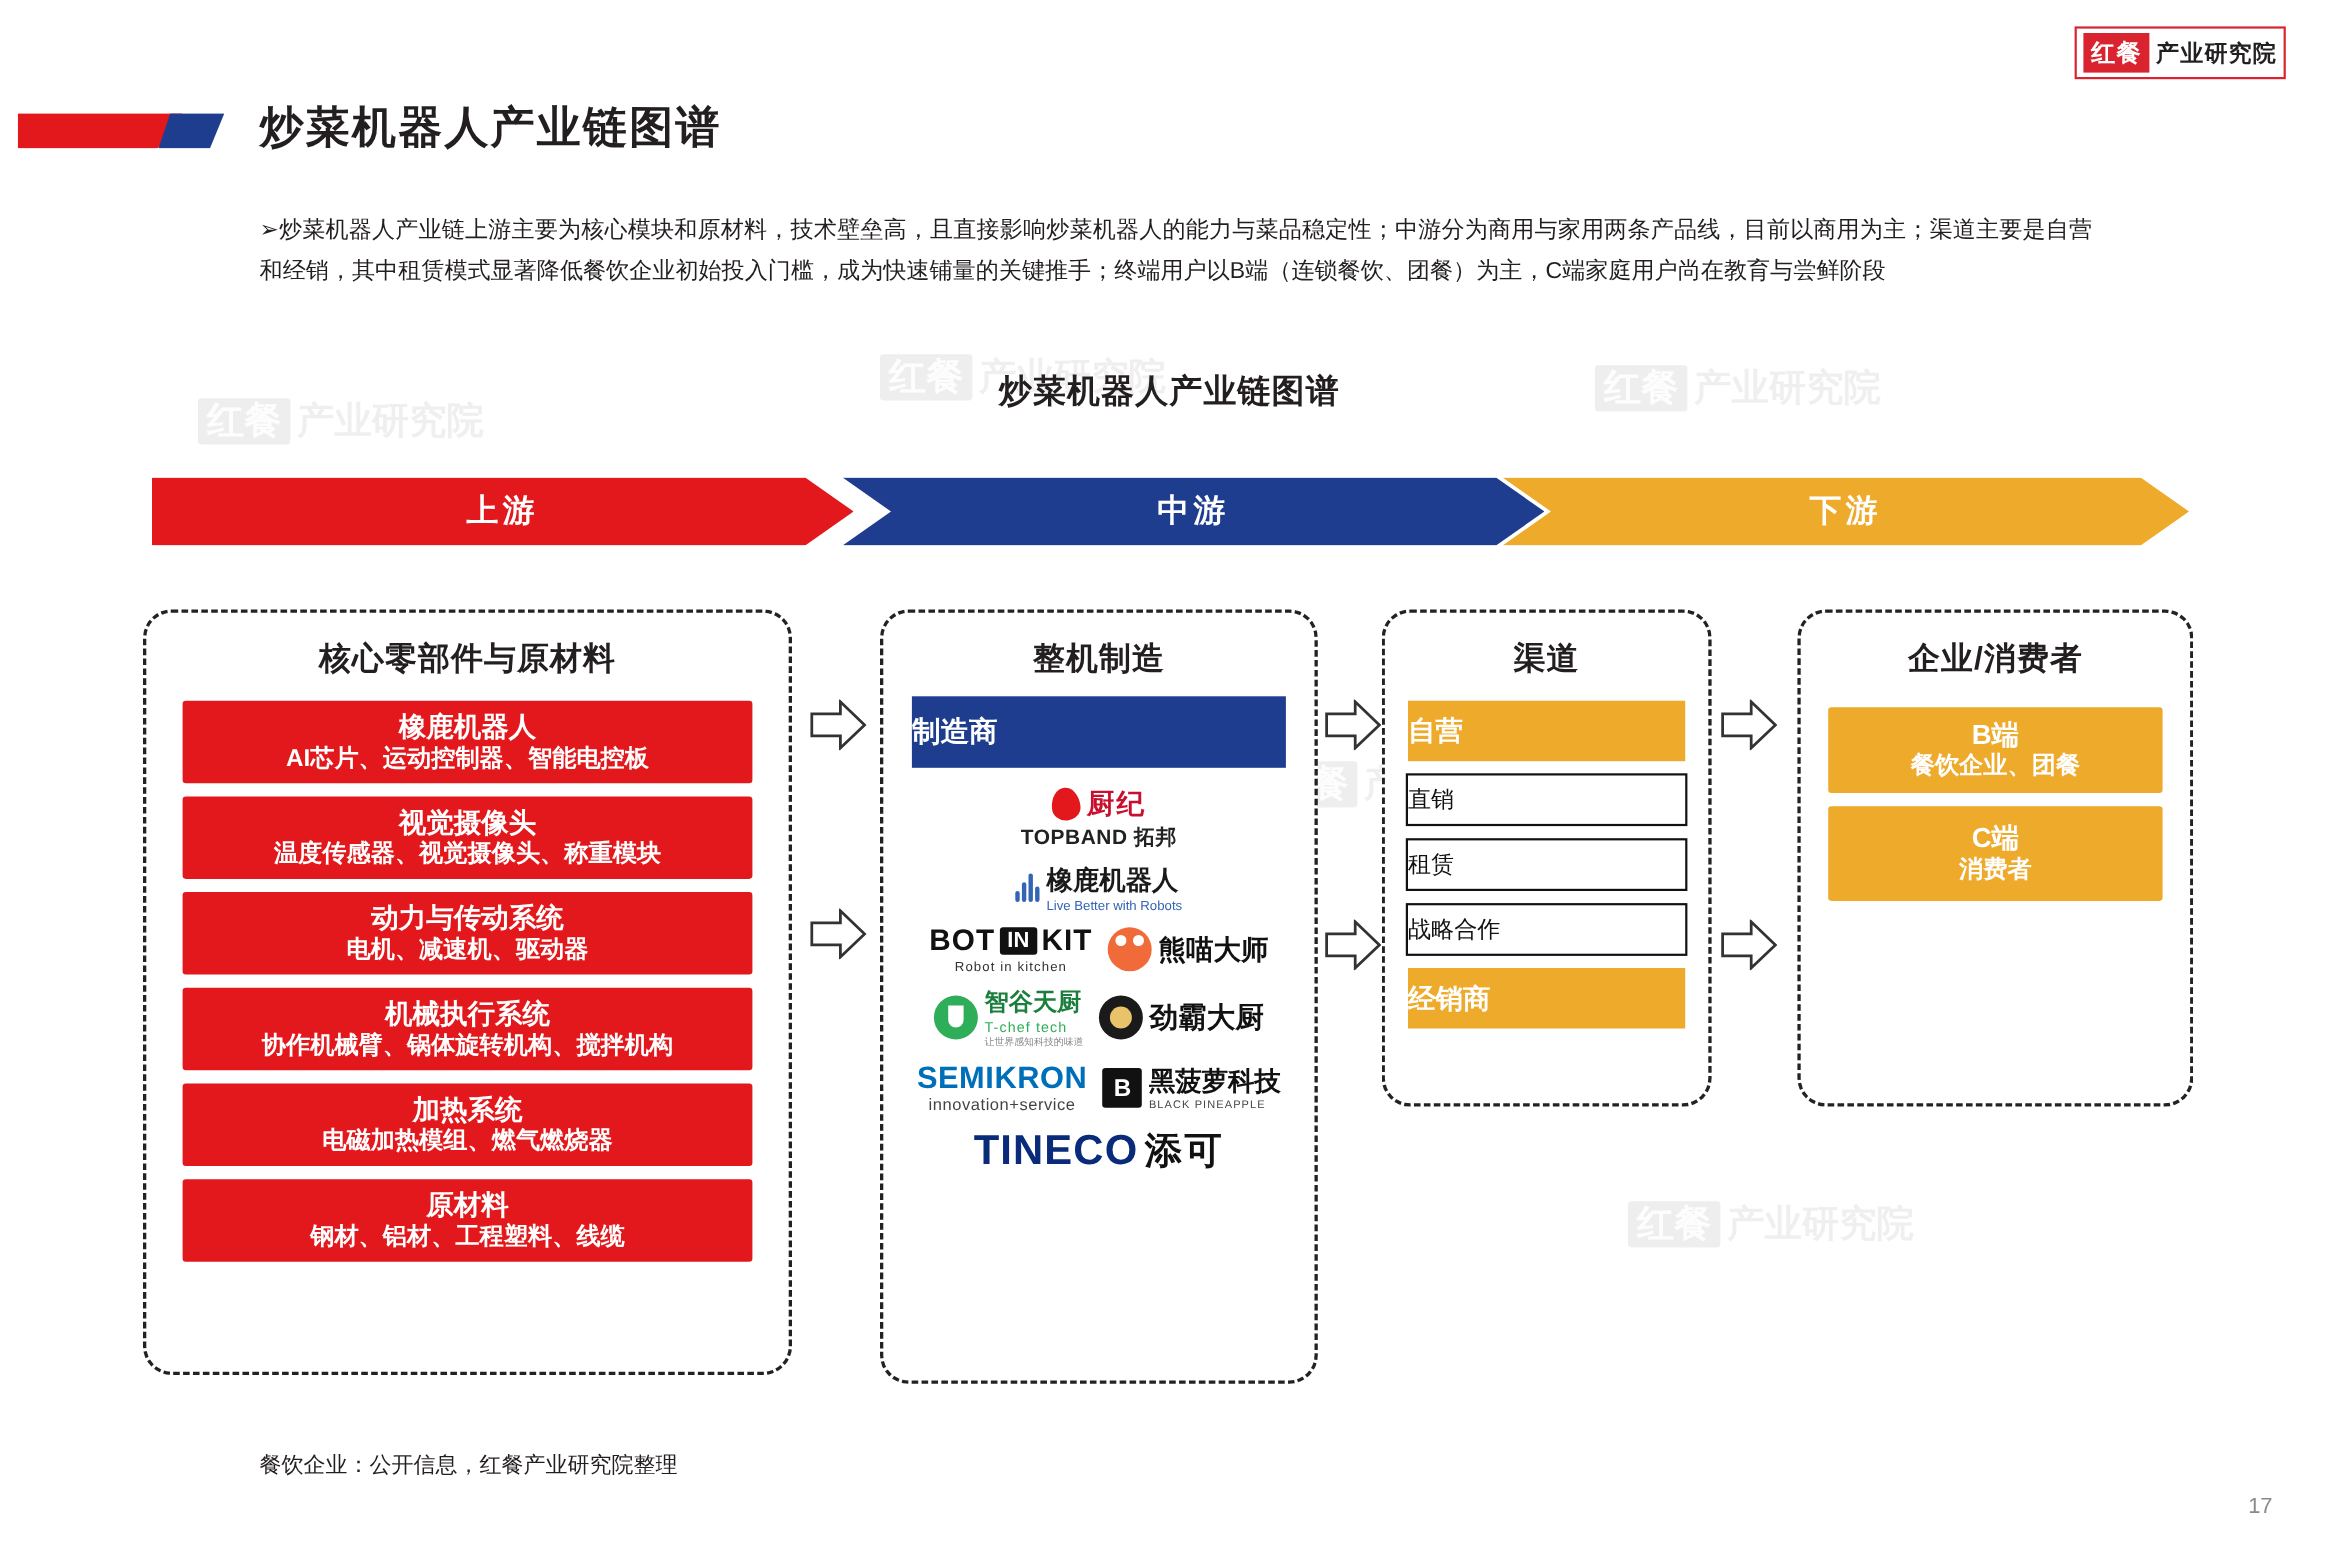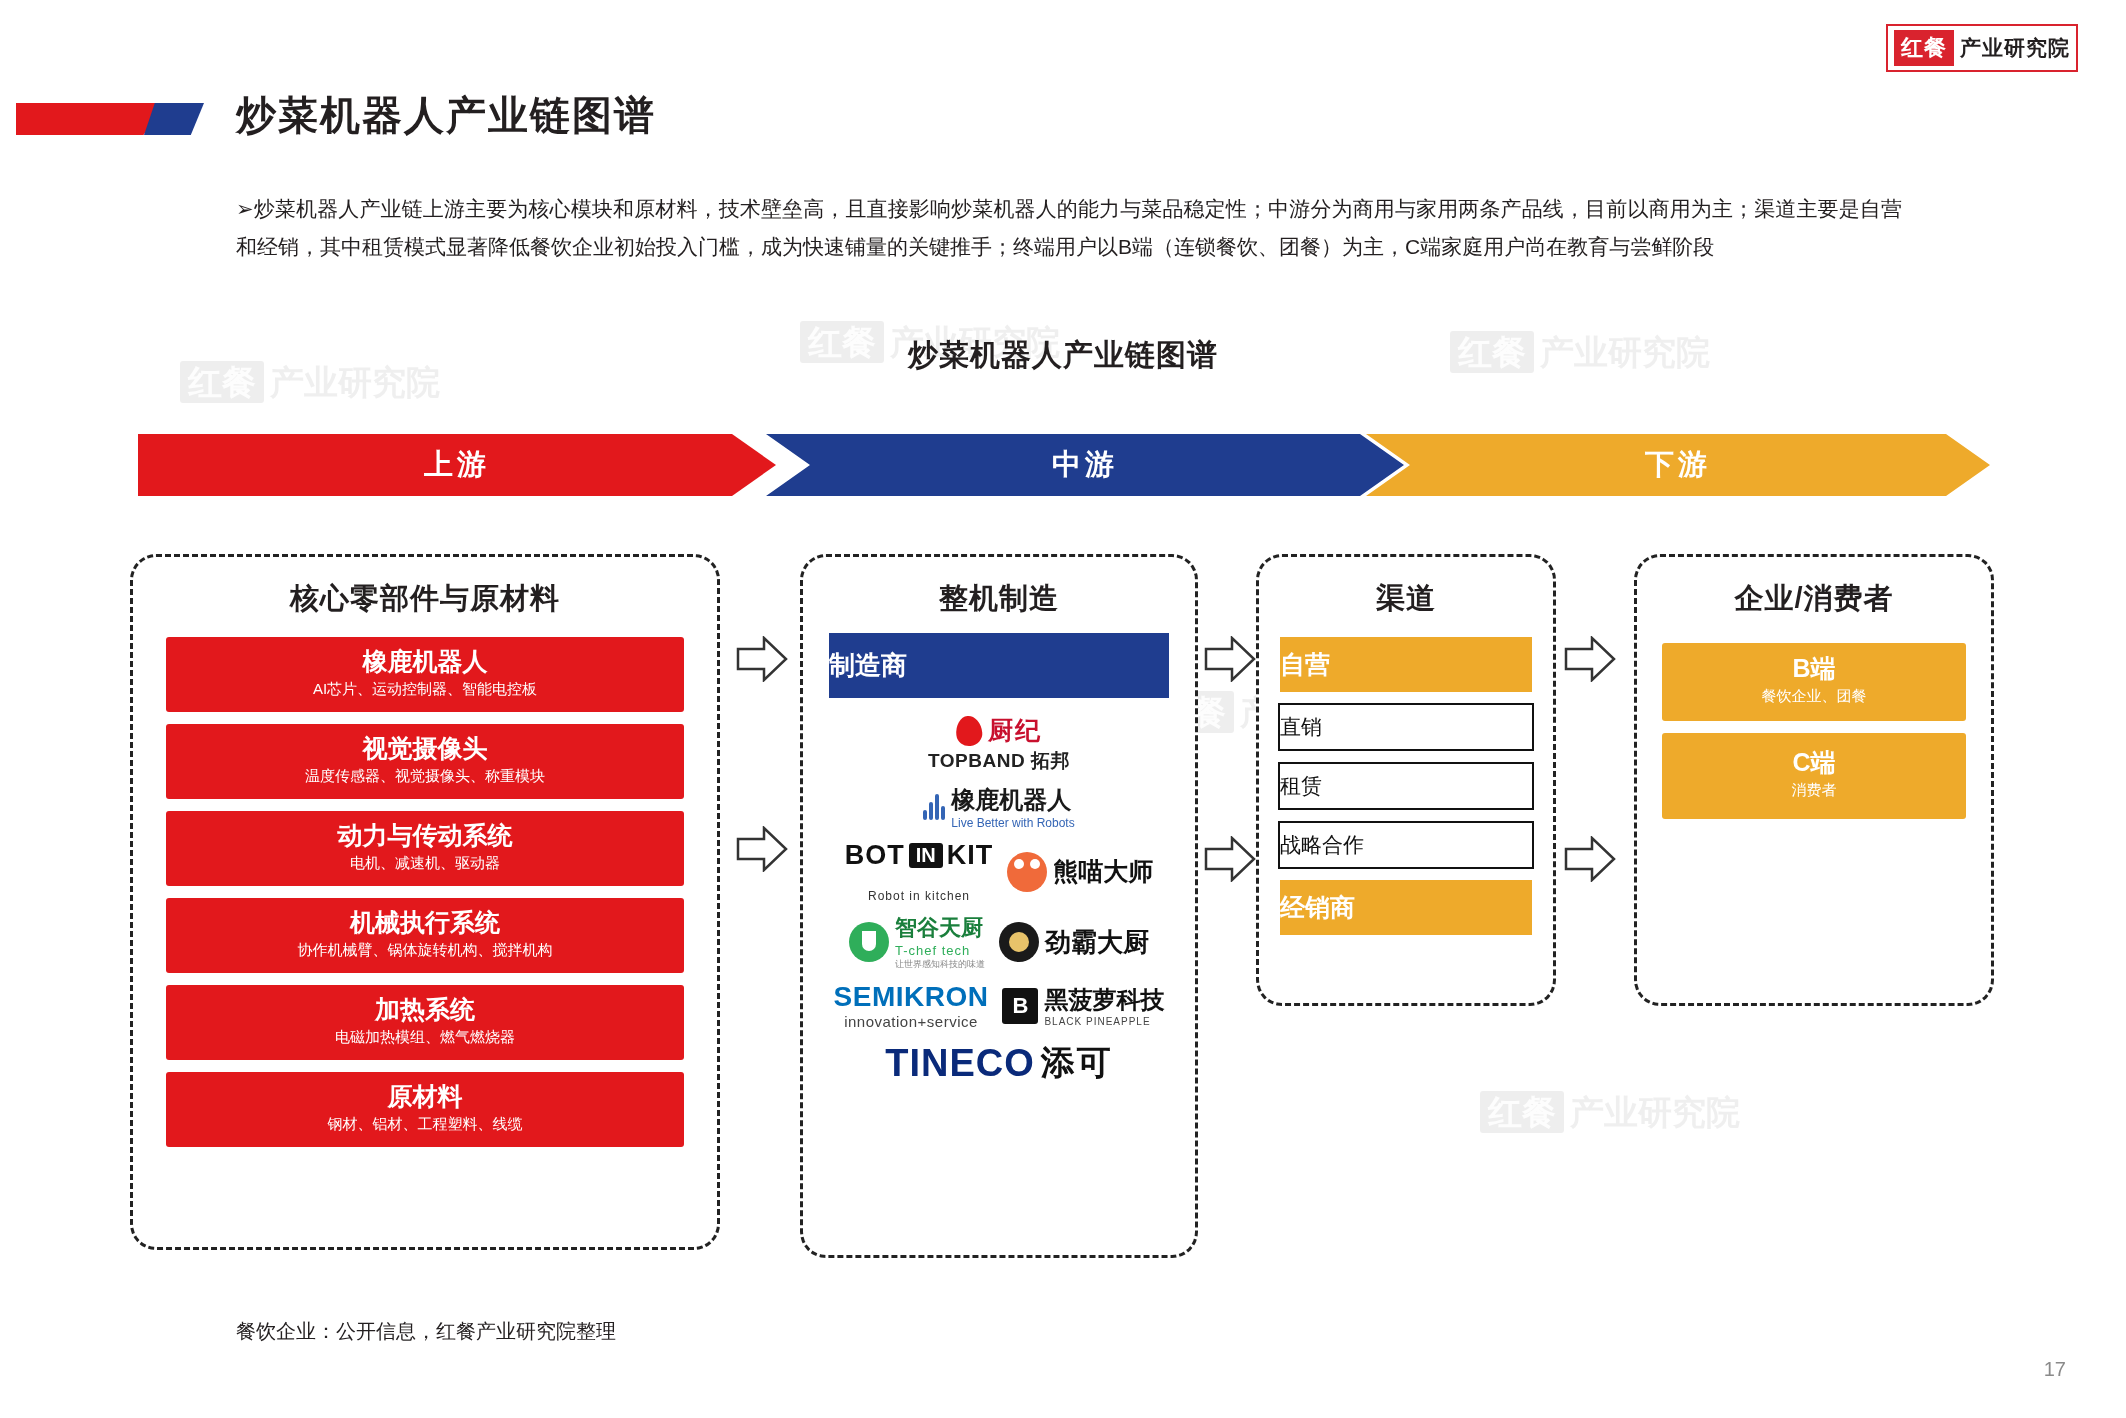--- a/index.html
+++ b/index.html
@@ -181,22 +181,22 @@
     box-sizing: border-box;
     text-align: center;
     border-radius: 3px;
   }
   .card .l1 {
     font-size: 25px;
     font-weight: bold;
     line-height: 30px;
   }
   .card .l2 {
-    font-size: 15px;
-    font-weight: normal;
+    font-size: 22px;
+    font-weight: bold;
     line-height: 26px;
   }
   .red-card {
     background: #e2181c;
     color: #fff;
     width: 518px;
     margin: 0 auto 12px auto;
     padding: 9px 0 10px 0;
   }
 
@@ -456,21 +456,21 @@
             <i style="height:14px"></i>
           </span>
         <span style="display:flex; flex-direction:column; align-items:flex-start;">
           <span class="cn">橡鹿机器人</span>
           <span class="en">Live Better with Robots</span>
         </span>
       </div>
     </div>
 
     <div class="logo-row">
-      <div class="logo-item botkit" style="flex-direction:column; gap:18px;">
+      <div class="logo-item botkit" style="flex-direction:column; gap:1px;">
         <div style="display:flex; align-items:center;">
           <span class="word">BOT</span>
           <span class="inbox">IN</span>
           <span class="word">KIT</span>
         </div>
         <span class="sub">Robot in kitchen</span>
       </div>
       <div class="logo-item panda">
         <span class="logo-mark panda-circle"></span>
         <span class="cn">熊喵大师</span>

